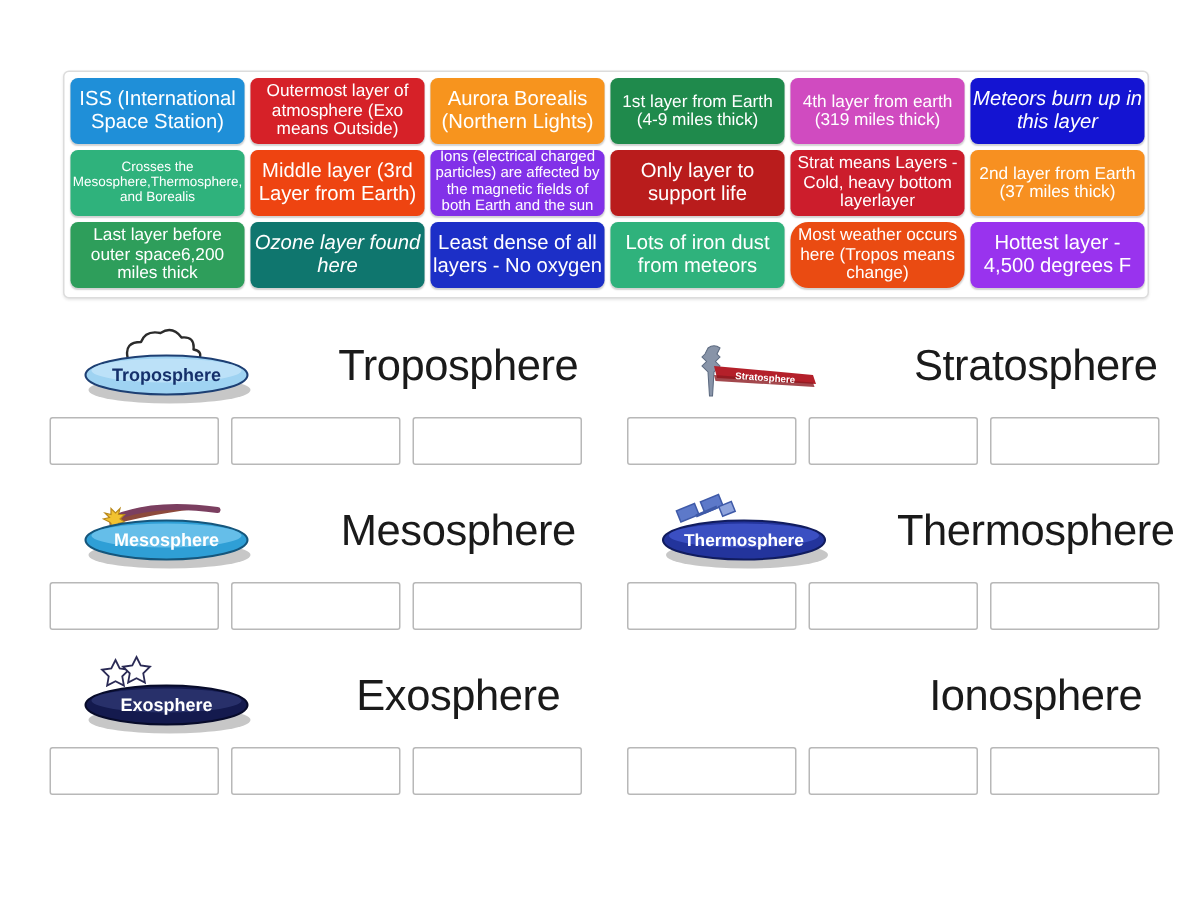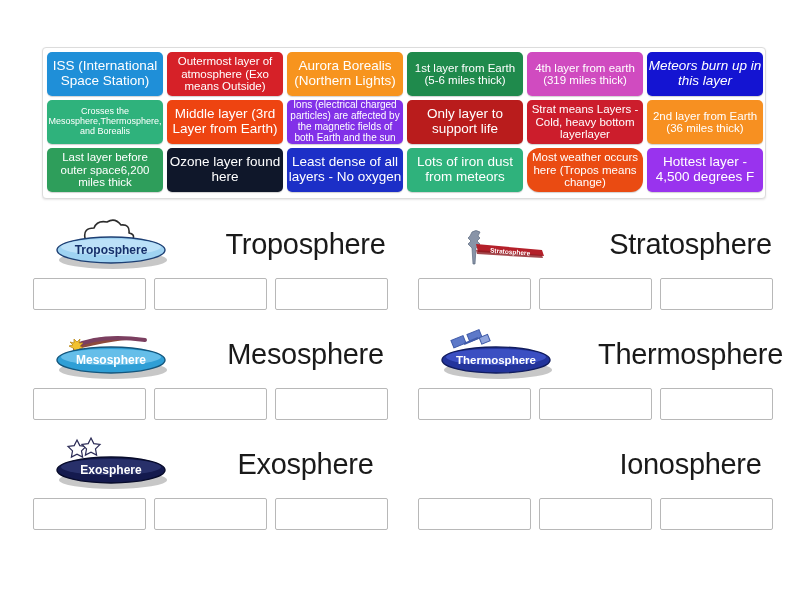--- a/index.html
+++ b/index.html
@@ -129,21 +129,21 @@
     <div class="tile" style="background: rgb(31, 143, 216);">
         <span class="t-txt fs-lg">ISS (International Space Station)</span>
       </div>
     <div class="tile" style="background: rgb(214, 33, 40);">
         <span class="t-txt fs-md">Outermost layer of atmosphere (Exo means Outside)</span>
       </div>
     <div class="tile" style="background: rgb(247, 148, 30);">
         <span class="t-txt fs-lg">Aurora Borealis (Northern Lights)</span>
       </div>
     <div class="tile" style="background: rgb(31, 138, 76);">
-        <span class="t-txt fs-md">1st layer from Earth (5-6 miles thick)</span>
+        <span class="t-txt fs-md">1st layer from Earth (4-9 miles thick)</span>
       </div>
     <div class="tile" style="background: rgb(208, 75, 192);">
         <span class="t-txt fs-md">4th layer from earth (319 miles thick)</span>
       </div>
     <div class="tile" style="background: rgb(20, 20, 210); font-style: italic;">
         <span class="t-txt fs-lg">Meteors burn up in this layer</span>
       </div>
   </div>
   <div class="tile-row">
     <div class="tile" style="background: rgb(47, 178, 124);">
@@ -155,28 +155,28 @@
     <div class="tile" style="background: rgb(130, 49, 232);">
         <span class="t-txt fs-xs">Ions (electrical charged particles) are affected by the magnetic fields of both Earth and the sun</span>
       </div>
     <div class="tile" style="background: #b91c1c;">
         <span class="t-txt fs-lg">Only layer to support life</span>
       </div>
     <div class="tile" style="background: rgb(204, 29, 44);">
         <span class="t-txt fs-md">Strat means Layers - Cold, heavy bottom layerlayer</span>
       </div>
     <div class="tile" style="background: rgb(247, 144, 33);">
-        <span class="t-txt fs-md">2nd layer from Earth (36 miles thick)</span>
+        <span class="t-txt fs-md">2nd layer from Earth (37 miles thick)</span>
       </div>
   </div>
   <div class="tile-row">
     <div class="tile" style="background: rgb(46, 158, 91);">
         <span class="t-txt fs-md">Last layer before outer space6,200 miles thick</span>
       </div>
-    <div class="tile" style="background: #0f172a;">
+    <div class="tile" style="background: #0f766e; font-style: italic;">
         <span class="t-txt fs-lg">Ozone layer found here</span>
       </div>
     <div class="tile" style="background: rgb(28, 47, 199);">
         <span class="t-txt fs-lg">Least dense of all layers - No oxygen</span>
       </div>
     <div class="tile" style="background: rgb(47, 178, 124);">
         <span class="t-txt fs-lg">Lots of iron dust from meteors</span>
       </div>
     <div class="tile" style="background: rgb(234, 75, 18); border-radius: 12px;">
         <span class="t-txt fs-md">Most weather occurs here (Tropos means change)</span>

